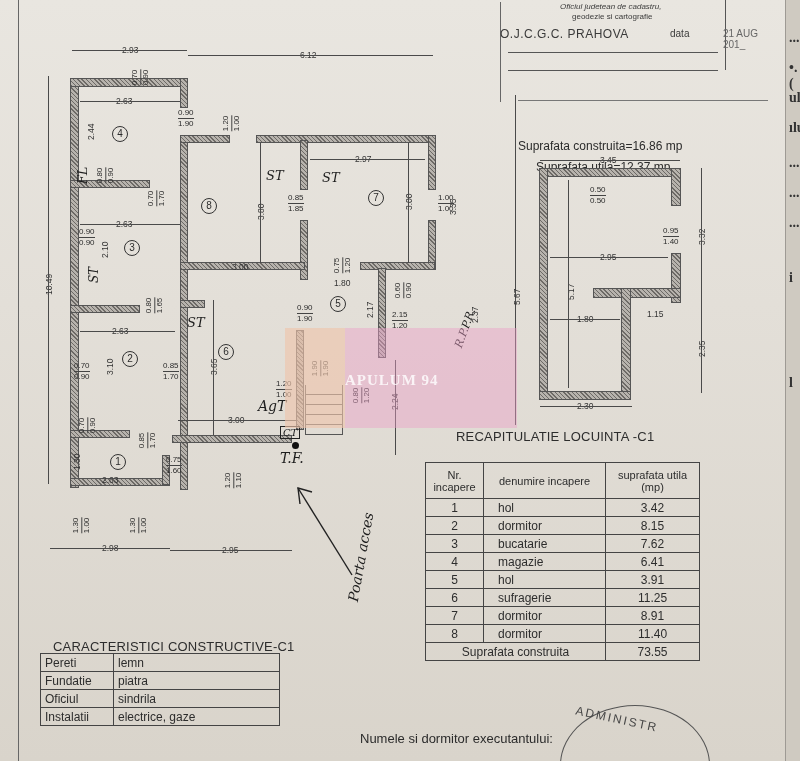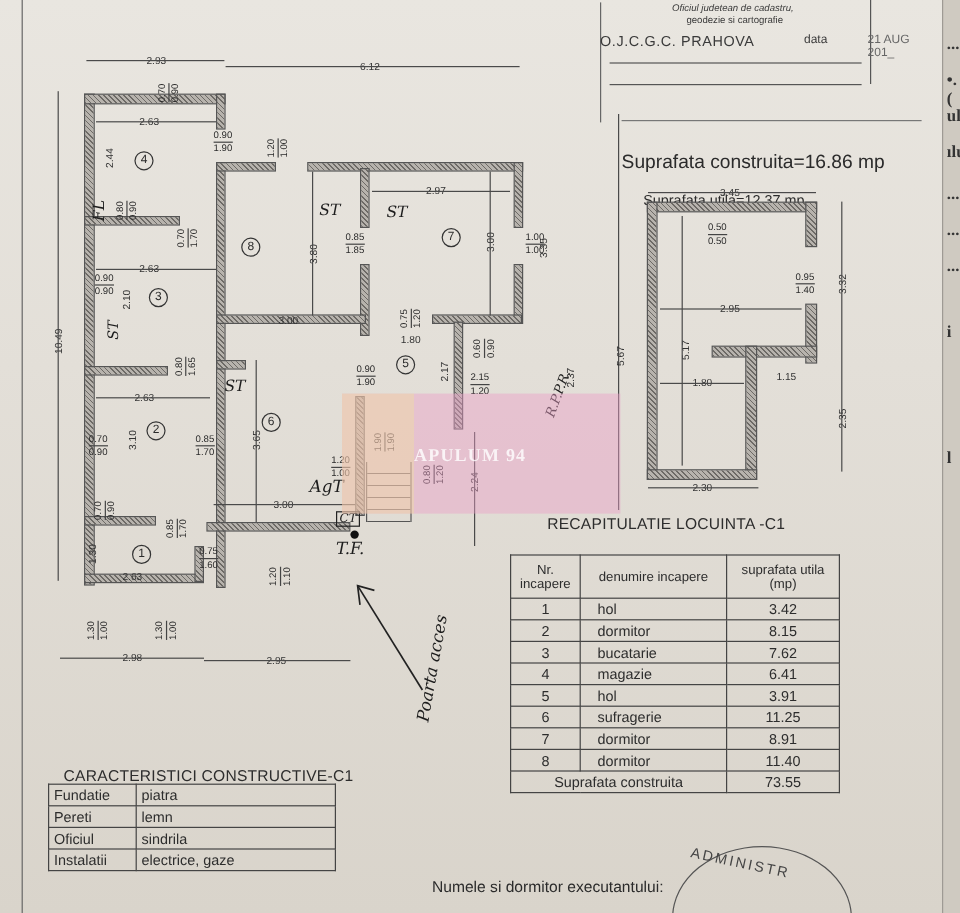--- a/index.html
+++ b/index.html
@@ -57,21 +57,21 @@
     <div class="abs" style="left:72px;top:12px;font-size:8px;">geodezie si cartografie</div>
     <div class="abs" style="left:0;top:27px;font-size:12px;letter-spacing:0.5px;">O.J.C.G.C. PRAHOVA</div>
     <div class="abs" style="left:170px;top:28px;font-size:10px;">data</div>
     <div class="abs" style="left:195px;top:28px;font-size:10px;color:#666;margin-left:28px;">21 AUG 201_</div>
     <div class="abs" style="left:8px;top:52px;width:210px;height:1px;background:#555;"></div>
     <div class="abs" style="left:8px;top:70px;width:210px;height:1px;background:#555;"></div>
     <div class="abs" style="left:18px;top:100px;width:250px;height:1px;background:#777;"></div>
   </div>
 
   <div class="abs" style="left:536px;top:112px;font-size:12px;margin-top:48px;">Suprafata utila=12.37 mp</div>
-  <div class="abs" style="left:518px;top:127px;font-size:16px;">Suprafata construita=16.86 mp</div>
+  <div class="abs" style="left:518px;top:139px;font-size:12px;">Suprafata construita=16.86 mp</div>
   <div class="line" style="left:515px;top:95px;width:1px;height:330px;"></div>
 
   <div>
     <div class="dim" style="left:600px;top:155px;">3.45</div>
     <div class="line" style="left:540px;top:160px;width:140px;height:1px;"></div>
     <div class="wall" style="left:539px;top:168px;width:142px;height:9px;"></div>
     <div class="wall" style="left:539px;top:168px;width:9px;height:232px;"></div>
     <div class="wall" style="left:671px;top:168px;width:10px;height:38px;"></div>
     <div class="wall" style="left:671px;top:253px;width:10px;height:50px;"></div>
     <div class="wall" style="left:593px;top:288px;width:88px;height:10px;"></div>
@@ -267,26 +267,26 @@
           <td colspan="2" style="text-align:center">Suprafata construita</td>
           <td style="text-align:center">73.55</td>
         </tr>
   </tbody>
     </table>
 
   <div class="title" style="left:53px;top:639px;">CARACTERISTICI CONSTRUCTIVE-C1</div>
   <table class="grid" style="left:40px;top:653px;width:240px;">
     <tbody>
         <tr>
+          <td>Pereti</td>
+          <td>lemn</td>
+        </tr>
+    <tr>
           <td style="width:73px;">Fundatie</td>
           <td>piatra</td>
-        </tr>
-    <tr>
-          <td>Pereti</td>
-          <td>lemn</td>
         </tr>
     <tr>
           <td>Oficiul</td>
           <td>sindrila</td>
         </tr>
     <tr>
           <td>Instalatii</td>
           <td>electrice, gaze</td>
         </tr>
   </tbody>

